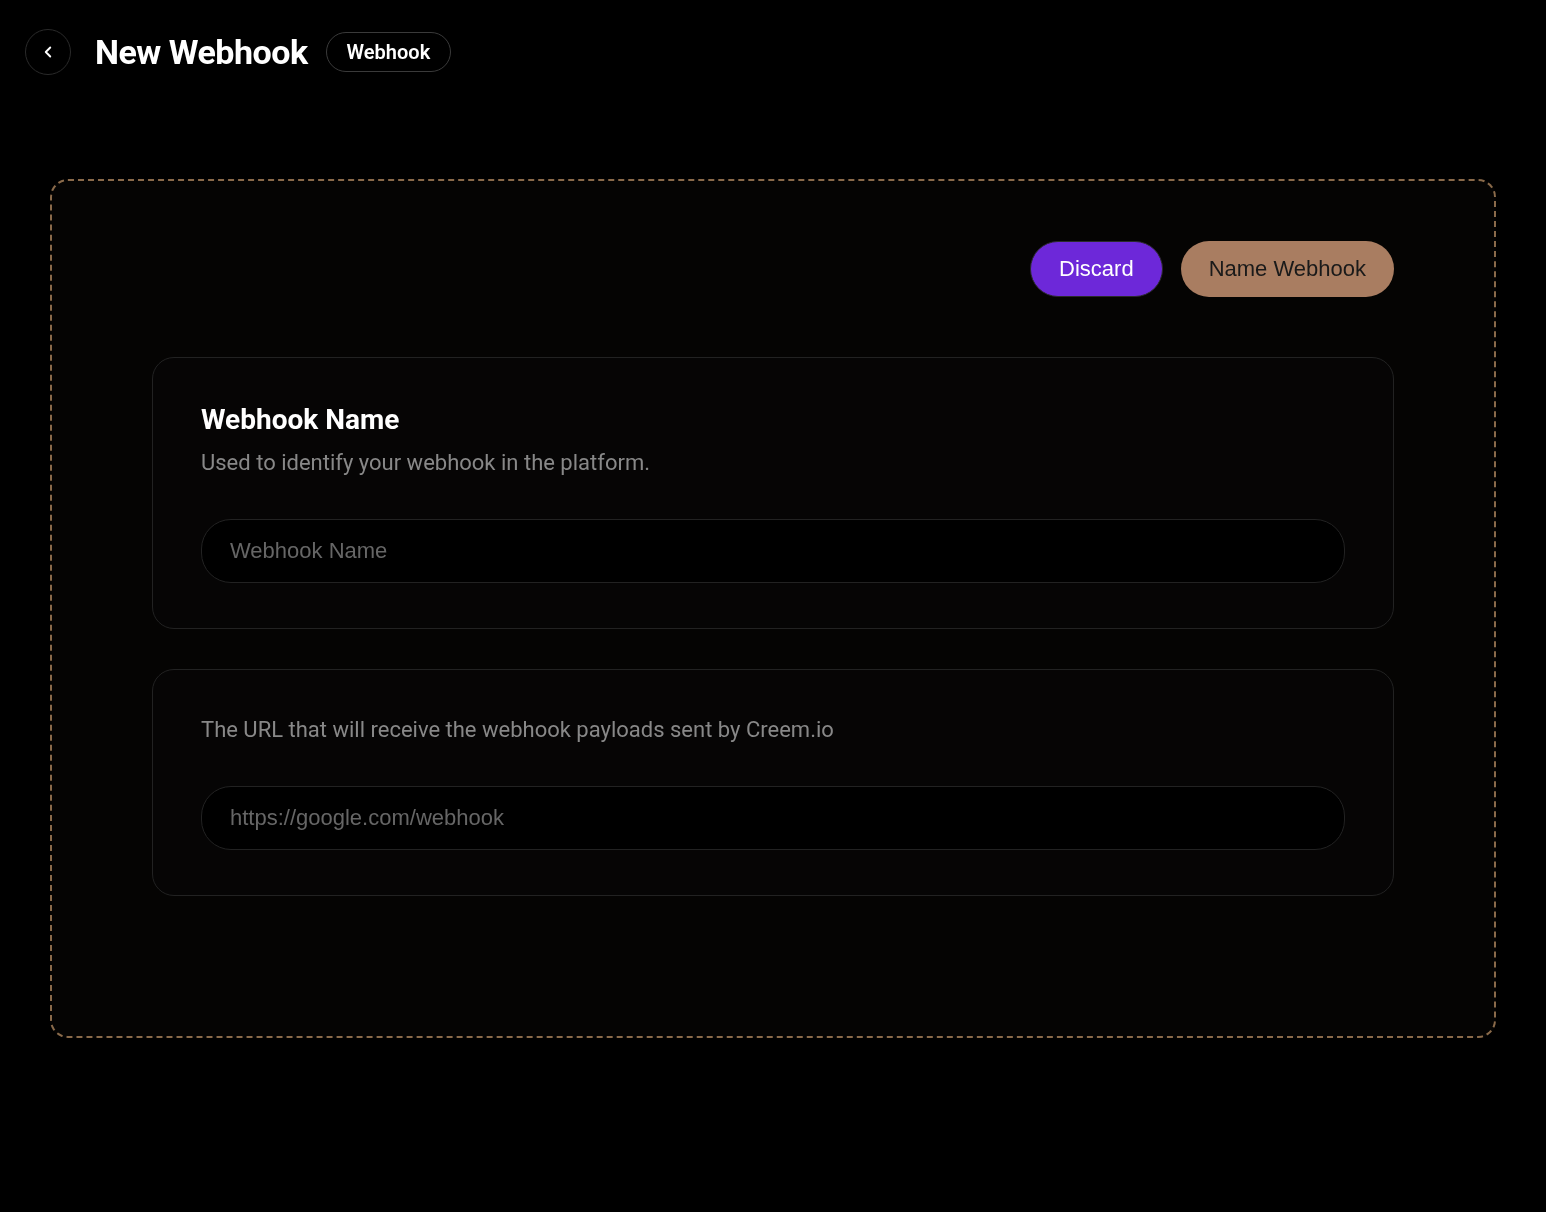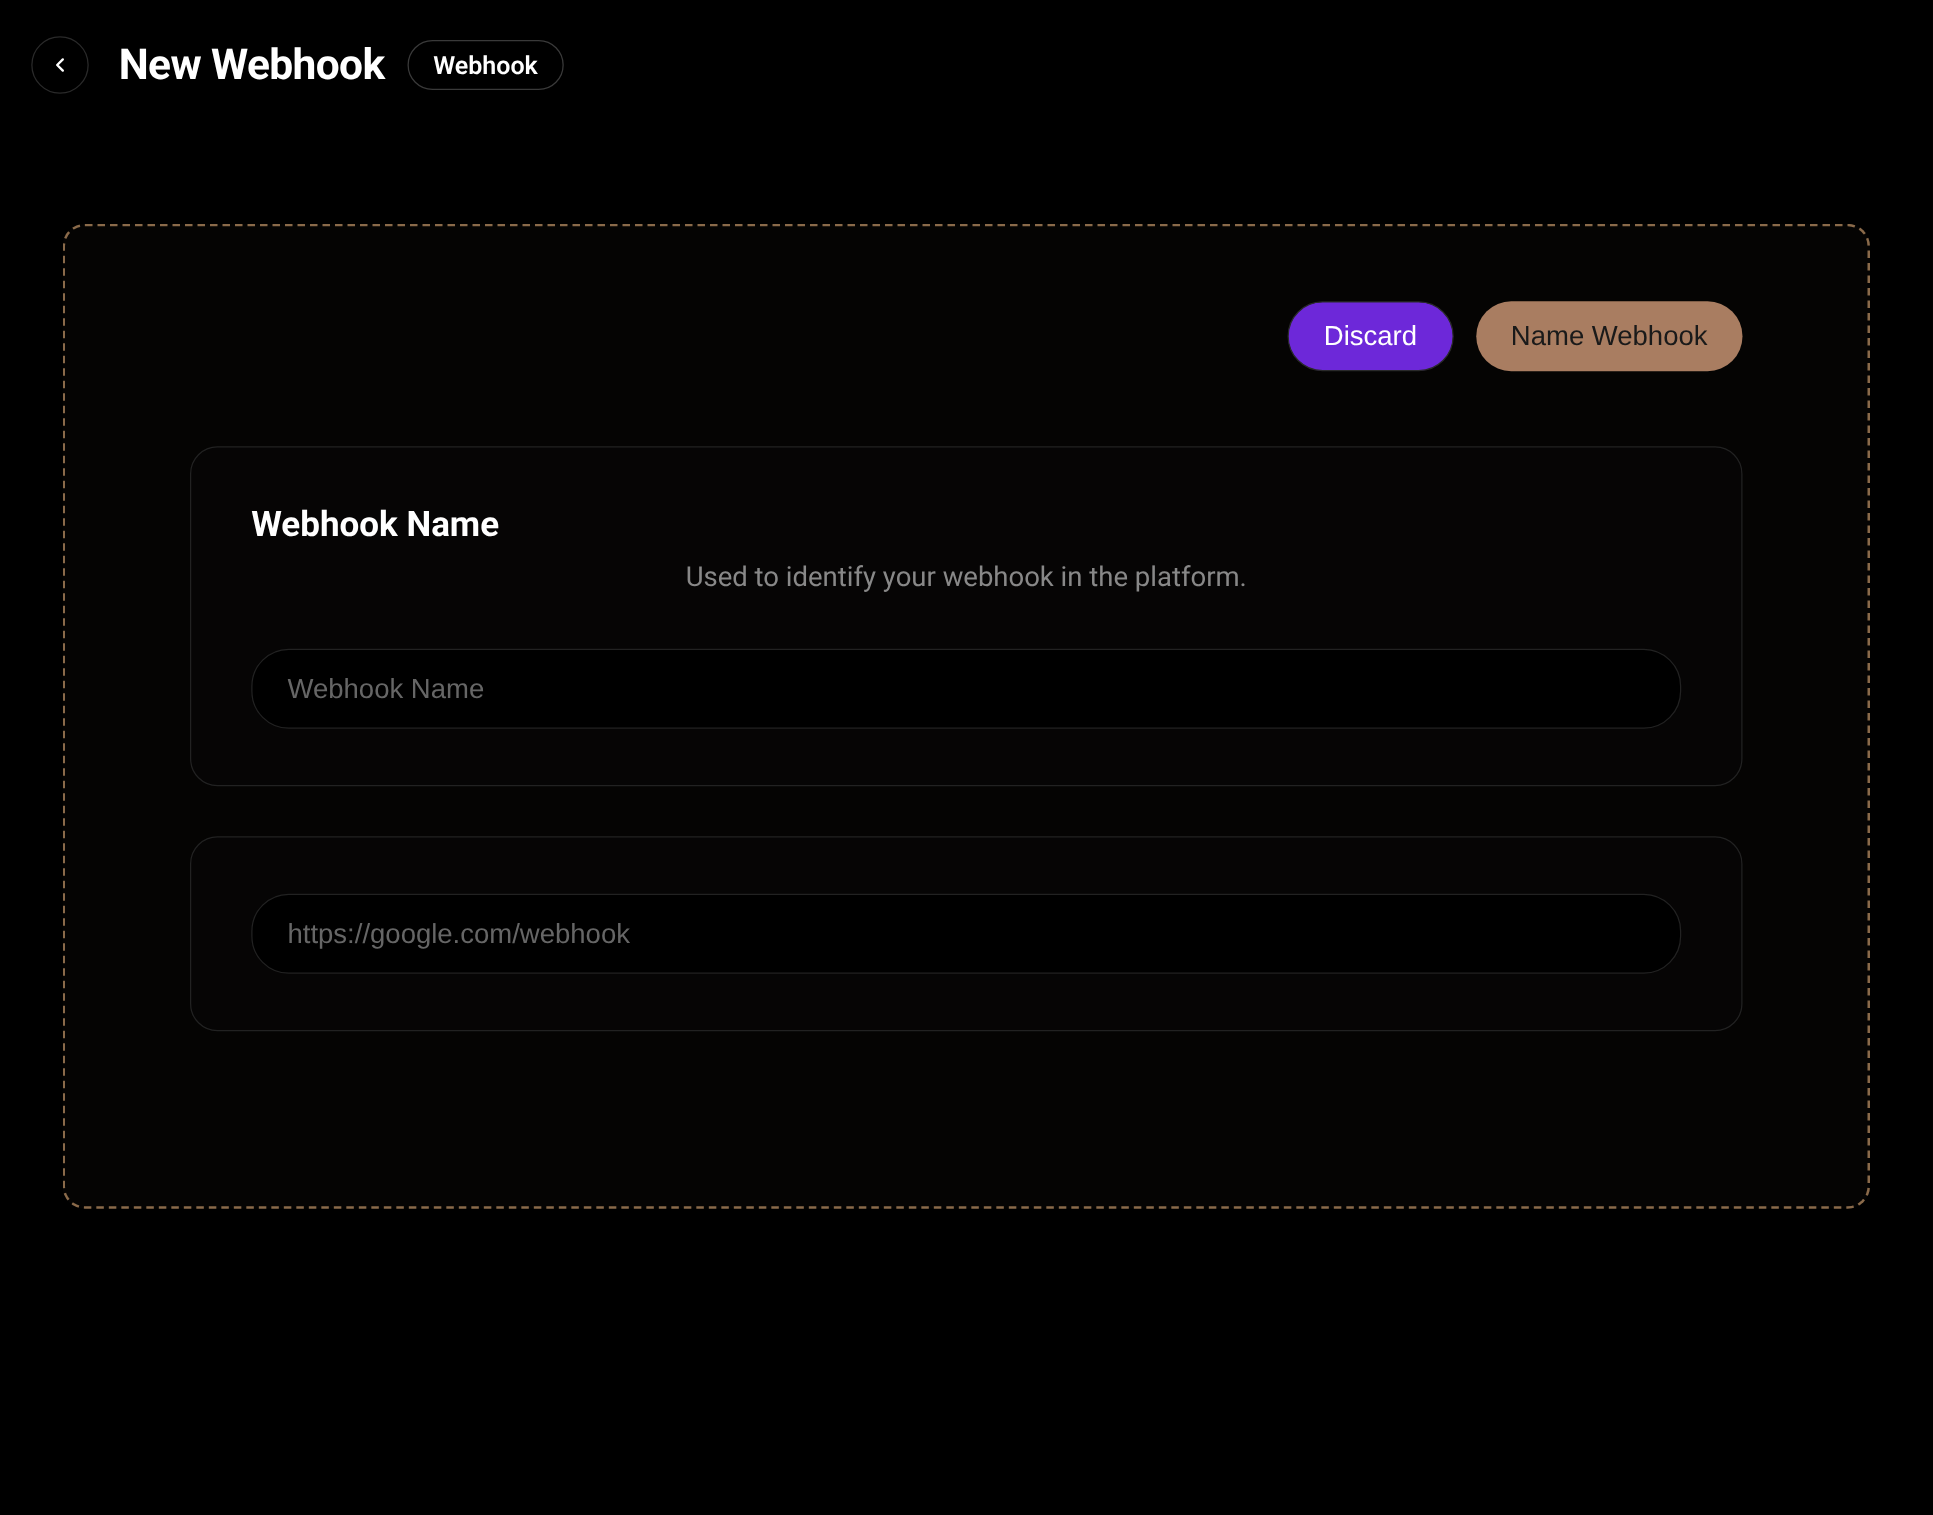--- a/index.html
+++ b/index.html
@@ -93,21 +93,20 @@
       font-size: 28px;
       font-weight: 700;
       color: #ffffff;
       margin-bottom: 12px;
     }
     .card-description {
       font-size: 22px;
       color: #888888;
       margin-bottom: 40px;
       line-height: 1.4;
-      text-align: center;
     }
     .form-input {
       width: 100%;
       background: #000000;
       border: 1px solid #222222;
       border-radius: 30px;
       padding: 18px 28px;
       font-size: 22px;
       color: #ffffff;
       outline: none;
@@ -135,15 +134,16 @@
     <button class="btn btn-save">Name Webhook</button>
   </div>
 
   <div class="form-card">
     <h2 class="card-title">Webhook Name</h2>
     <p class="card-description">Used to identify your webhook in the platform.</p>
     <input type="text" class="form-input" placeholder="Webhook Name" style="">
   </div>
 
   <div class="form-card">
+    <p class="card-description">The URL that will receive the webhook payloads sent by Creem.io</p>
     <input type="text" class="form-input" placeholder="https://google.com/webhook" style="">
   </div>
 </div>
 
 </body></html>

